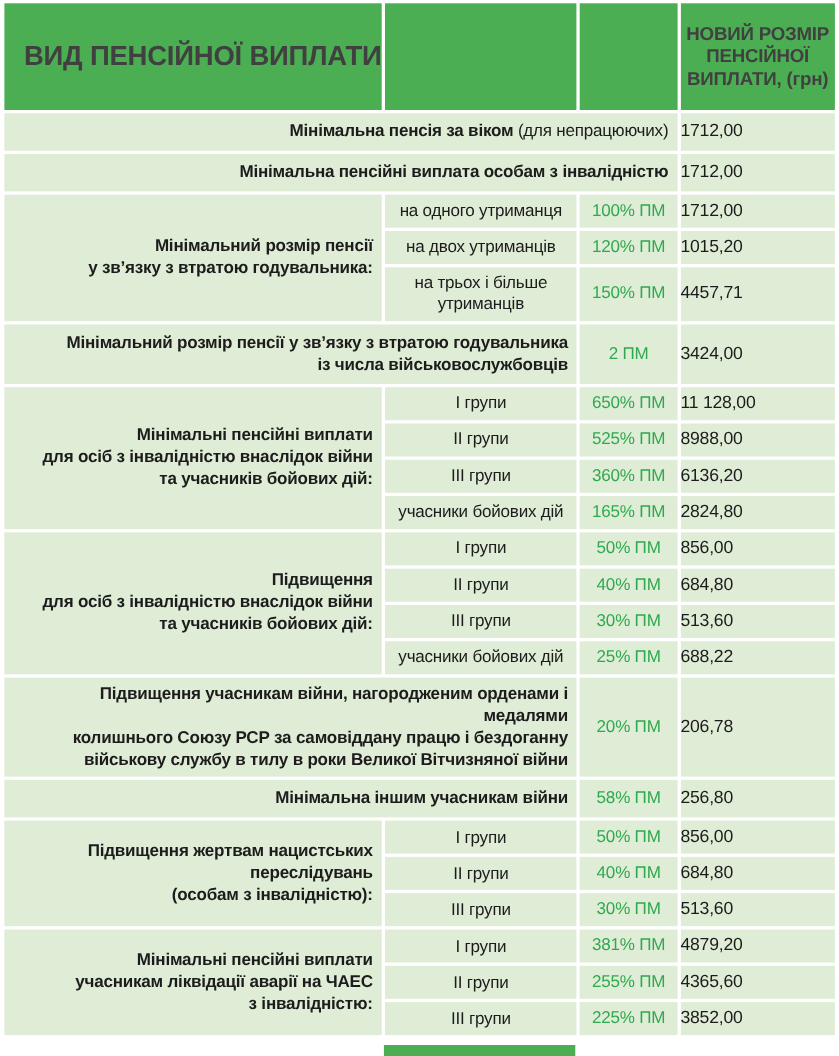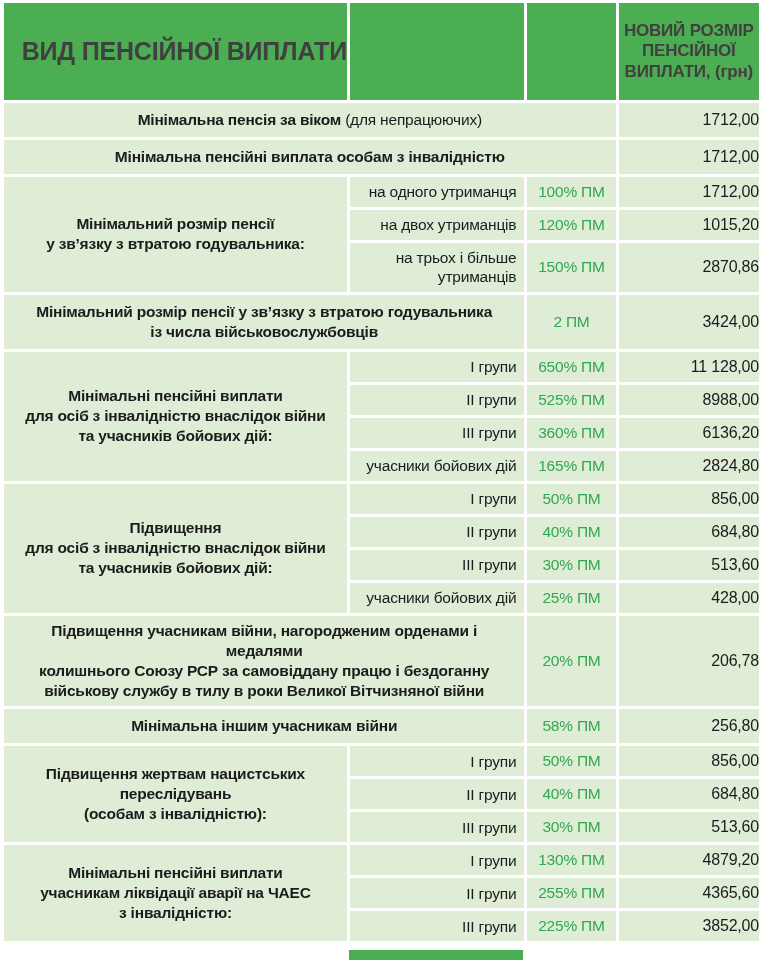--- a/index.html
+++ b/index.html
@@ -14,25 +14,25 @@
               width:761px; margin-left:1px; }
   col.c1{ width:342px; } col.c2{ width:174px; } col.c3{ width:88px; } col.c4{ width:140px; }
 
   td, th { vertical-align:middle; }
   th.hd { background:#4cae52; color:#404040; font-weight:bold; height:97px;
           text-align:center; letter-spacing:-0.2px; }
   th.hd-type   { font-size:25px;text-align:right; }
   th.hd-amount { font-size:17px; line-height:1.18; white-space:pre-line; }
 
   td.cell { background:#dfecd6; color:#1c1c1c; font-size:15.5px; letter-spacing:-0.2px; }
-  td.lbl  { font-weight:bold; text-align:center; padding:5px 8px; line-height:1.3;
+  td.lbl  { font-weight:bold; text-align:right; padding:5px 8px; line-height:1.3;
             white-space:pre-line; }
-  td.sub  { font-weight:normal; text-align:right; padding:5px 8px; line-height:1.25; }
+  td.sub  { font-weight:normal; text-align:center; padding:5px 8px; line-height:1.25; }
   td.pm   { color:#2fa94f; font-weight:normal; text-align:center; font-size:15.5px; }
-  td.amt  { text-align:right; font-weight:normal; font-size:16px; }
+  td.amt  { text-align:left; font-weight:normal; font-size:16px; }
 
   span.normal { font-weight:normal; }
 
   td.h34{ height:34px; } td.h30{ height:30px; } td.h44{ height:44px; }
   td.h54{ height:54px; } td.h76{ height:76px; }
 
   .cutoff-bar { position:absolute; left:349px; top:950px; width:174px; height:10px;
                 background:#4cae52; }
 </style>
 </head>
@@ -77,21 +77,21 @@
       <td class="cell amt h30">1712,00</td>
     </tr>
     <tr>
       <td class="cell sub h30">на двох утриманців</td>
       <td class="cell pm h30">120% ПМ</td>
       <td class="cell amt h30">1015,20</td>
     </tr>
     <tr>
       <td class="cell sub h44">на трьох і більше утриманців</td>
       <td class="cell pm h44">150% ПМ</td>
-      <td class="cell amt h44">2870,86</td>
+      <td class="cell amt h44">4457,71</td>
     </tr>
 
     <tr>
       <td class="cell lbl h54" colspan="2">Мінімальний розмір пенсії у зв’язку з втратою годувальника
 із числа військовослужбовців</td>
       <td class="cell pm h54">2 ПМ</td>
       <td class="cell amt h54">3424,00</td>
     </tr>
 
     <tr>
@@ -132,21 +132,21 @@
       <td class="cell amt h30">684,80</td>
     </tr>
     <tr>
       <td class="cell sub h30">ІІІ групи</td>
       <td class="cell pm h30">30% ПМ</td>
       <td class="cell amt h30">513,60</td>
     </tr>
     <tr>
       <td class="cell sub h30">учасники бойових дій</td>
       <td class="cell pm h30">25% ПМ</td>
-      <td class="cell amt h30">428,00</td>
+      <td class="cell amt h30">688,22</td>
     </tr>
 
     <tr>
       <td class="cell lbl h76" colspan="2">Підвищення учасникам війни, нагородженим орденами і медалями
 колишнього Союзу РСР за самовіддану працю і бездоганну
 військову службу в тилу в роки Великої Вітчизняної війни</td>
       <td class="cell pm h76">20% ПМ</td>
       <td class="cell amt h76">206,78</td>
     </tr>
 
@@ -173,21 +173,21 @@
       <td class="cell sub h30">ІІІ групи</td>
       <td class="cell pm h30">30% ПМ</td>
       <td class="cell amt h30">513,60</td>
     </tr>
 
     <tr>
       <td class="cell lbl" rowspan="3">Мінімальні пенсійні виплати
 учасникам ліквідації аварії на ЧАЕС
 з інвалідністю:</td>
       <td class="cell sub h30">І групи</td>
-      <td class="cell pm h30">130% ПМ</td>
+      <td class="cell pm h30">381% ПМ</td>
       <td class="cell amt h30">4879,20</td>
     </tr>
     <tr>
       <td class="cell sub h30">ІІ групи</td>
       <td class="cell pm h30">255% ПМ</td>
       <td class="cell amt h30">4365,60</td>
     </tr>
     <tr>
       <td class="cell sub h30">ІІІ групи</td>
       <td class="cell pm h30">225% ПМ</td>

